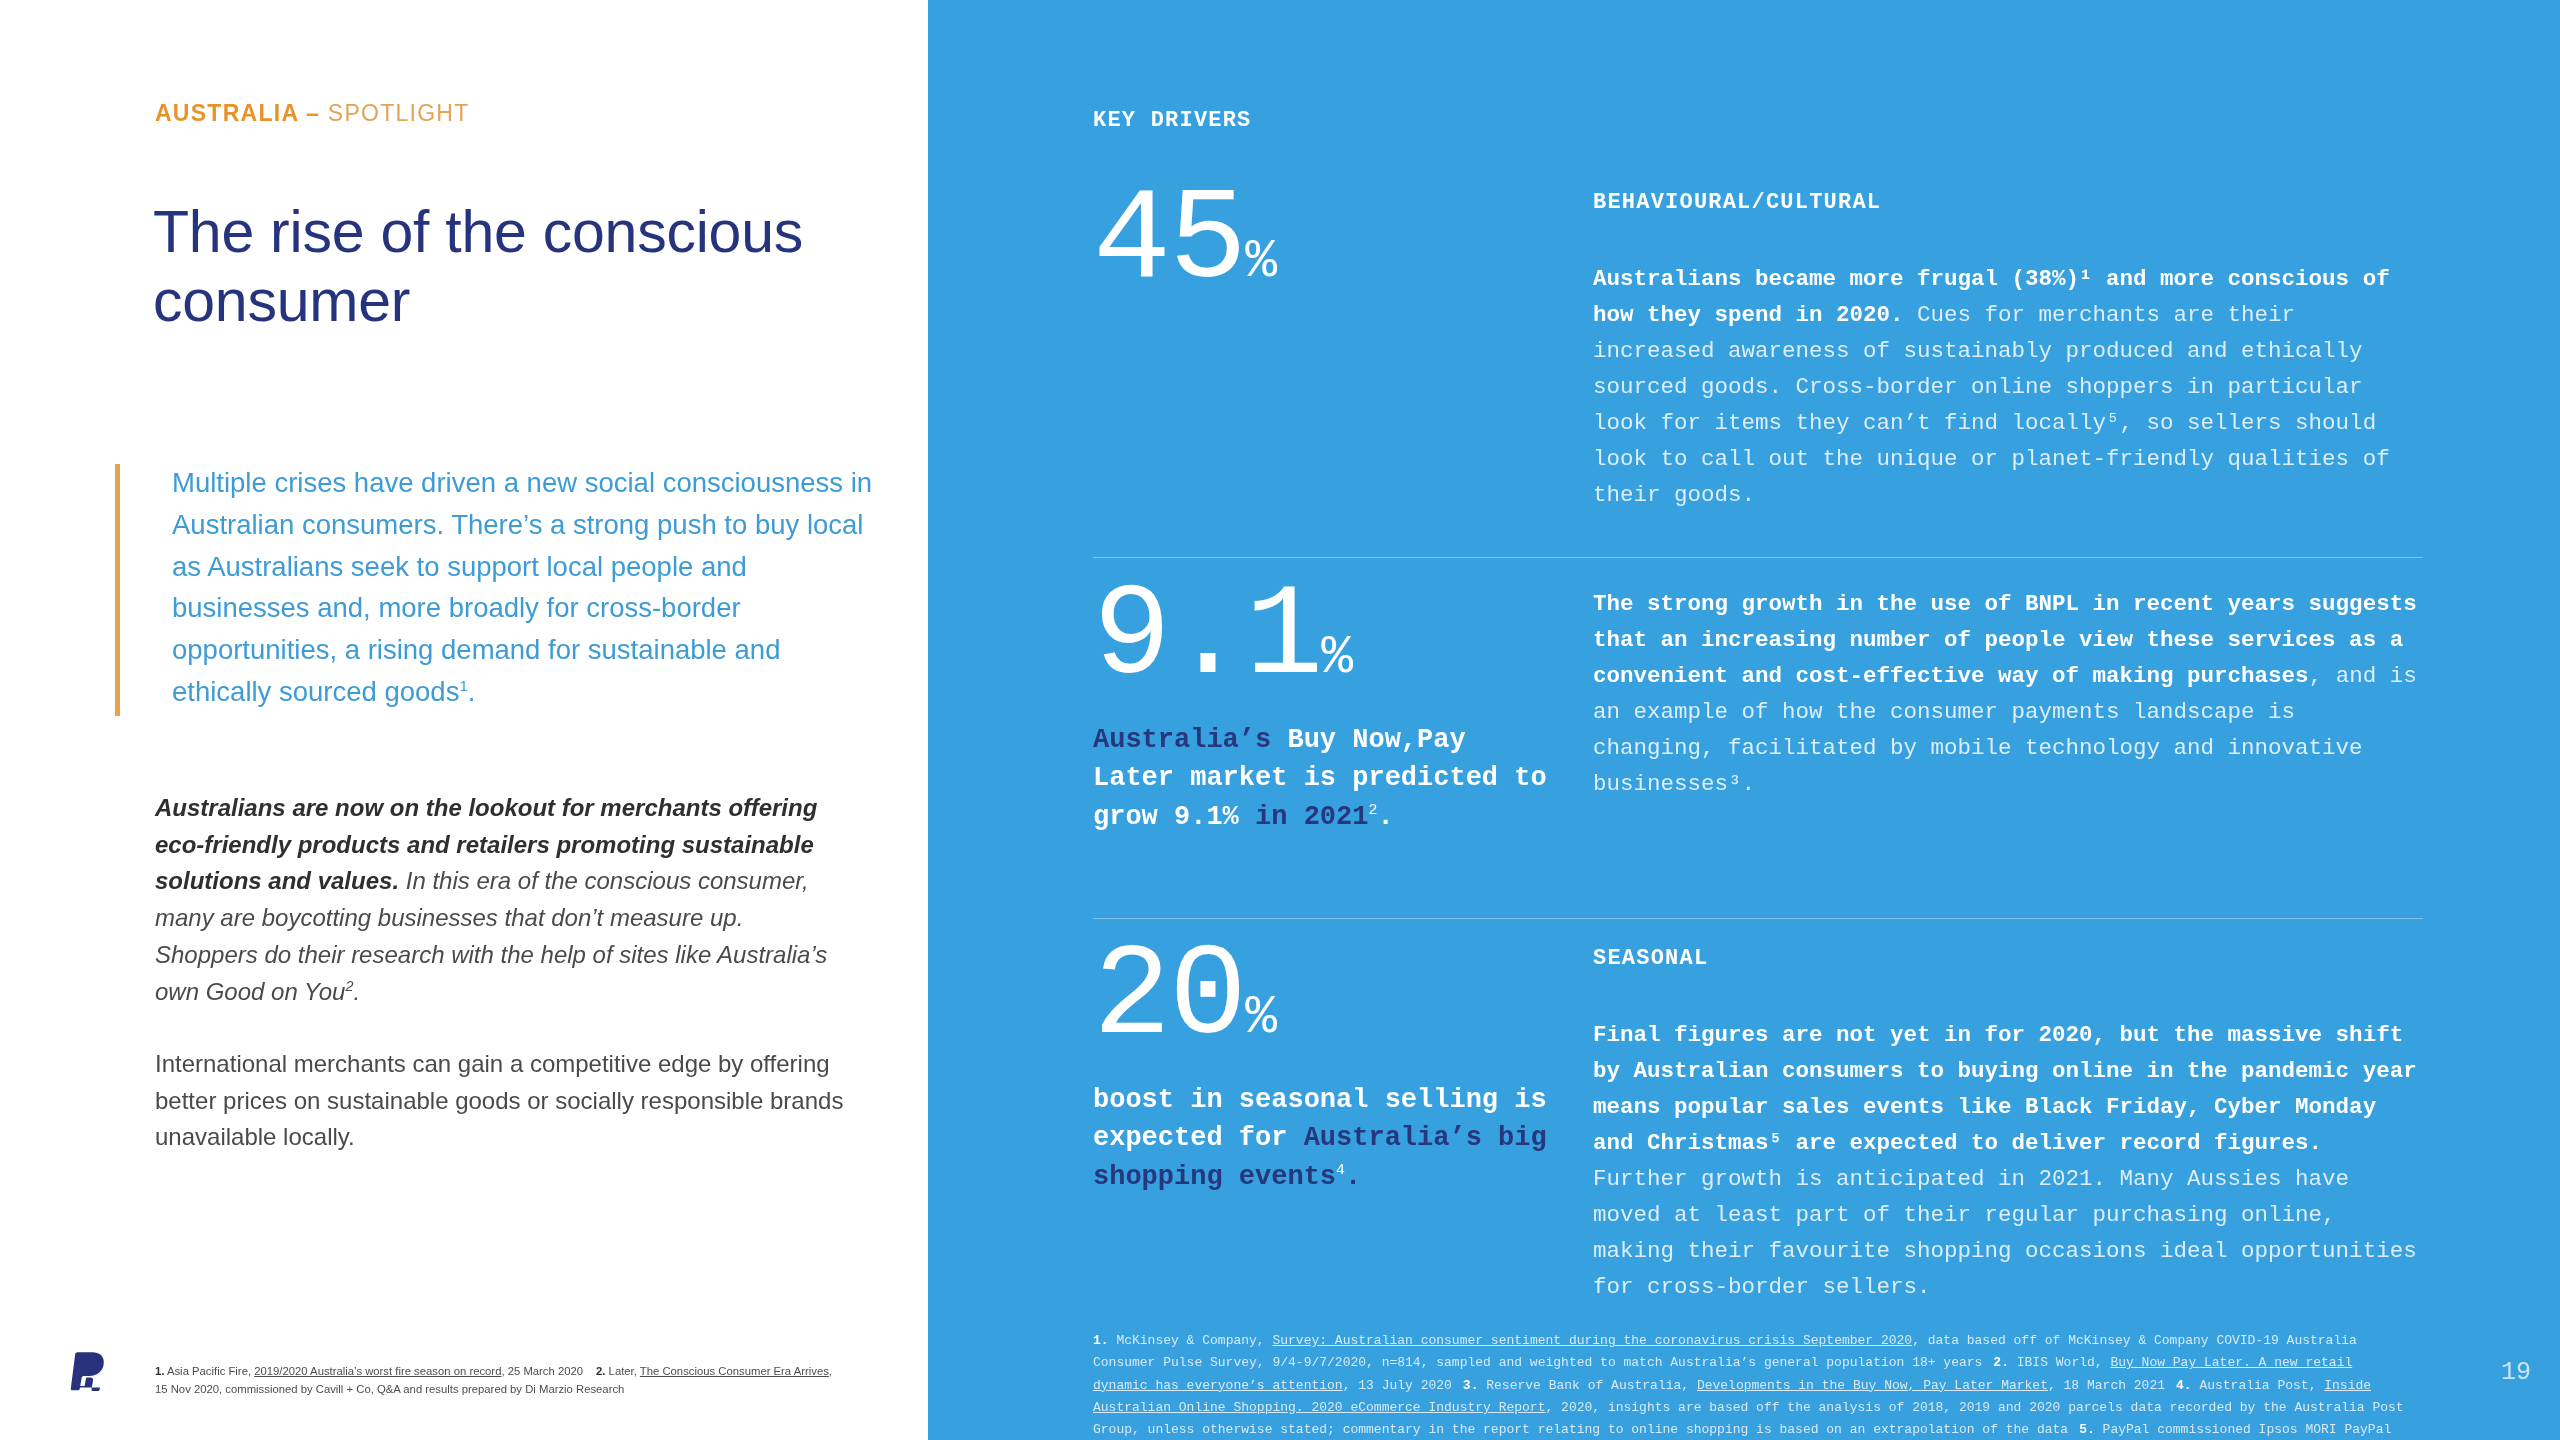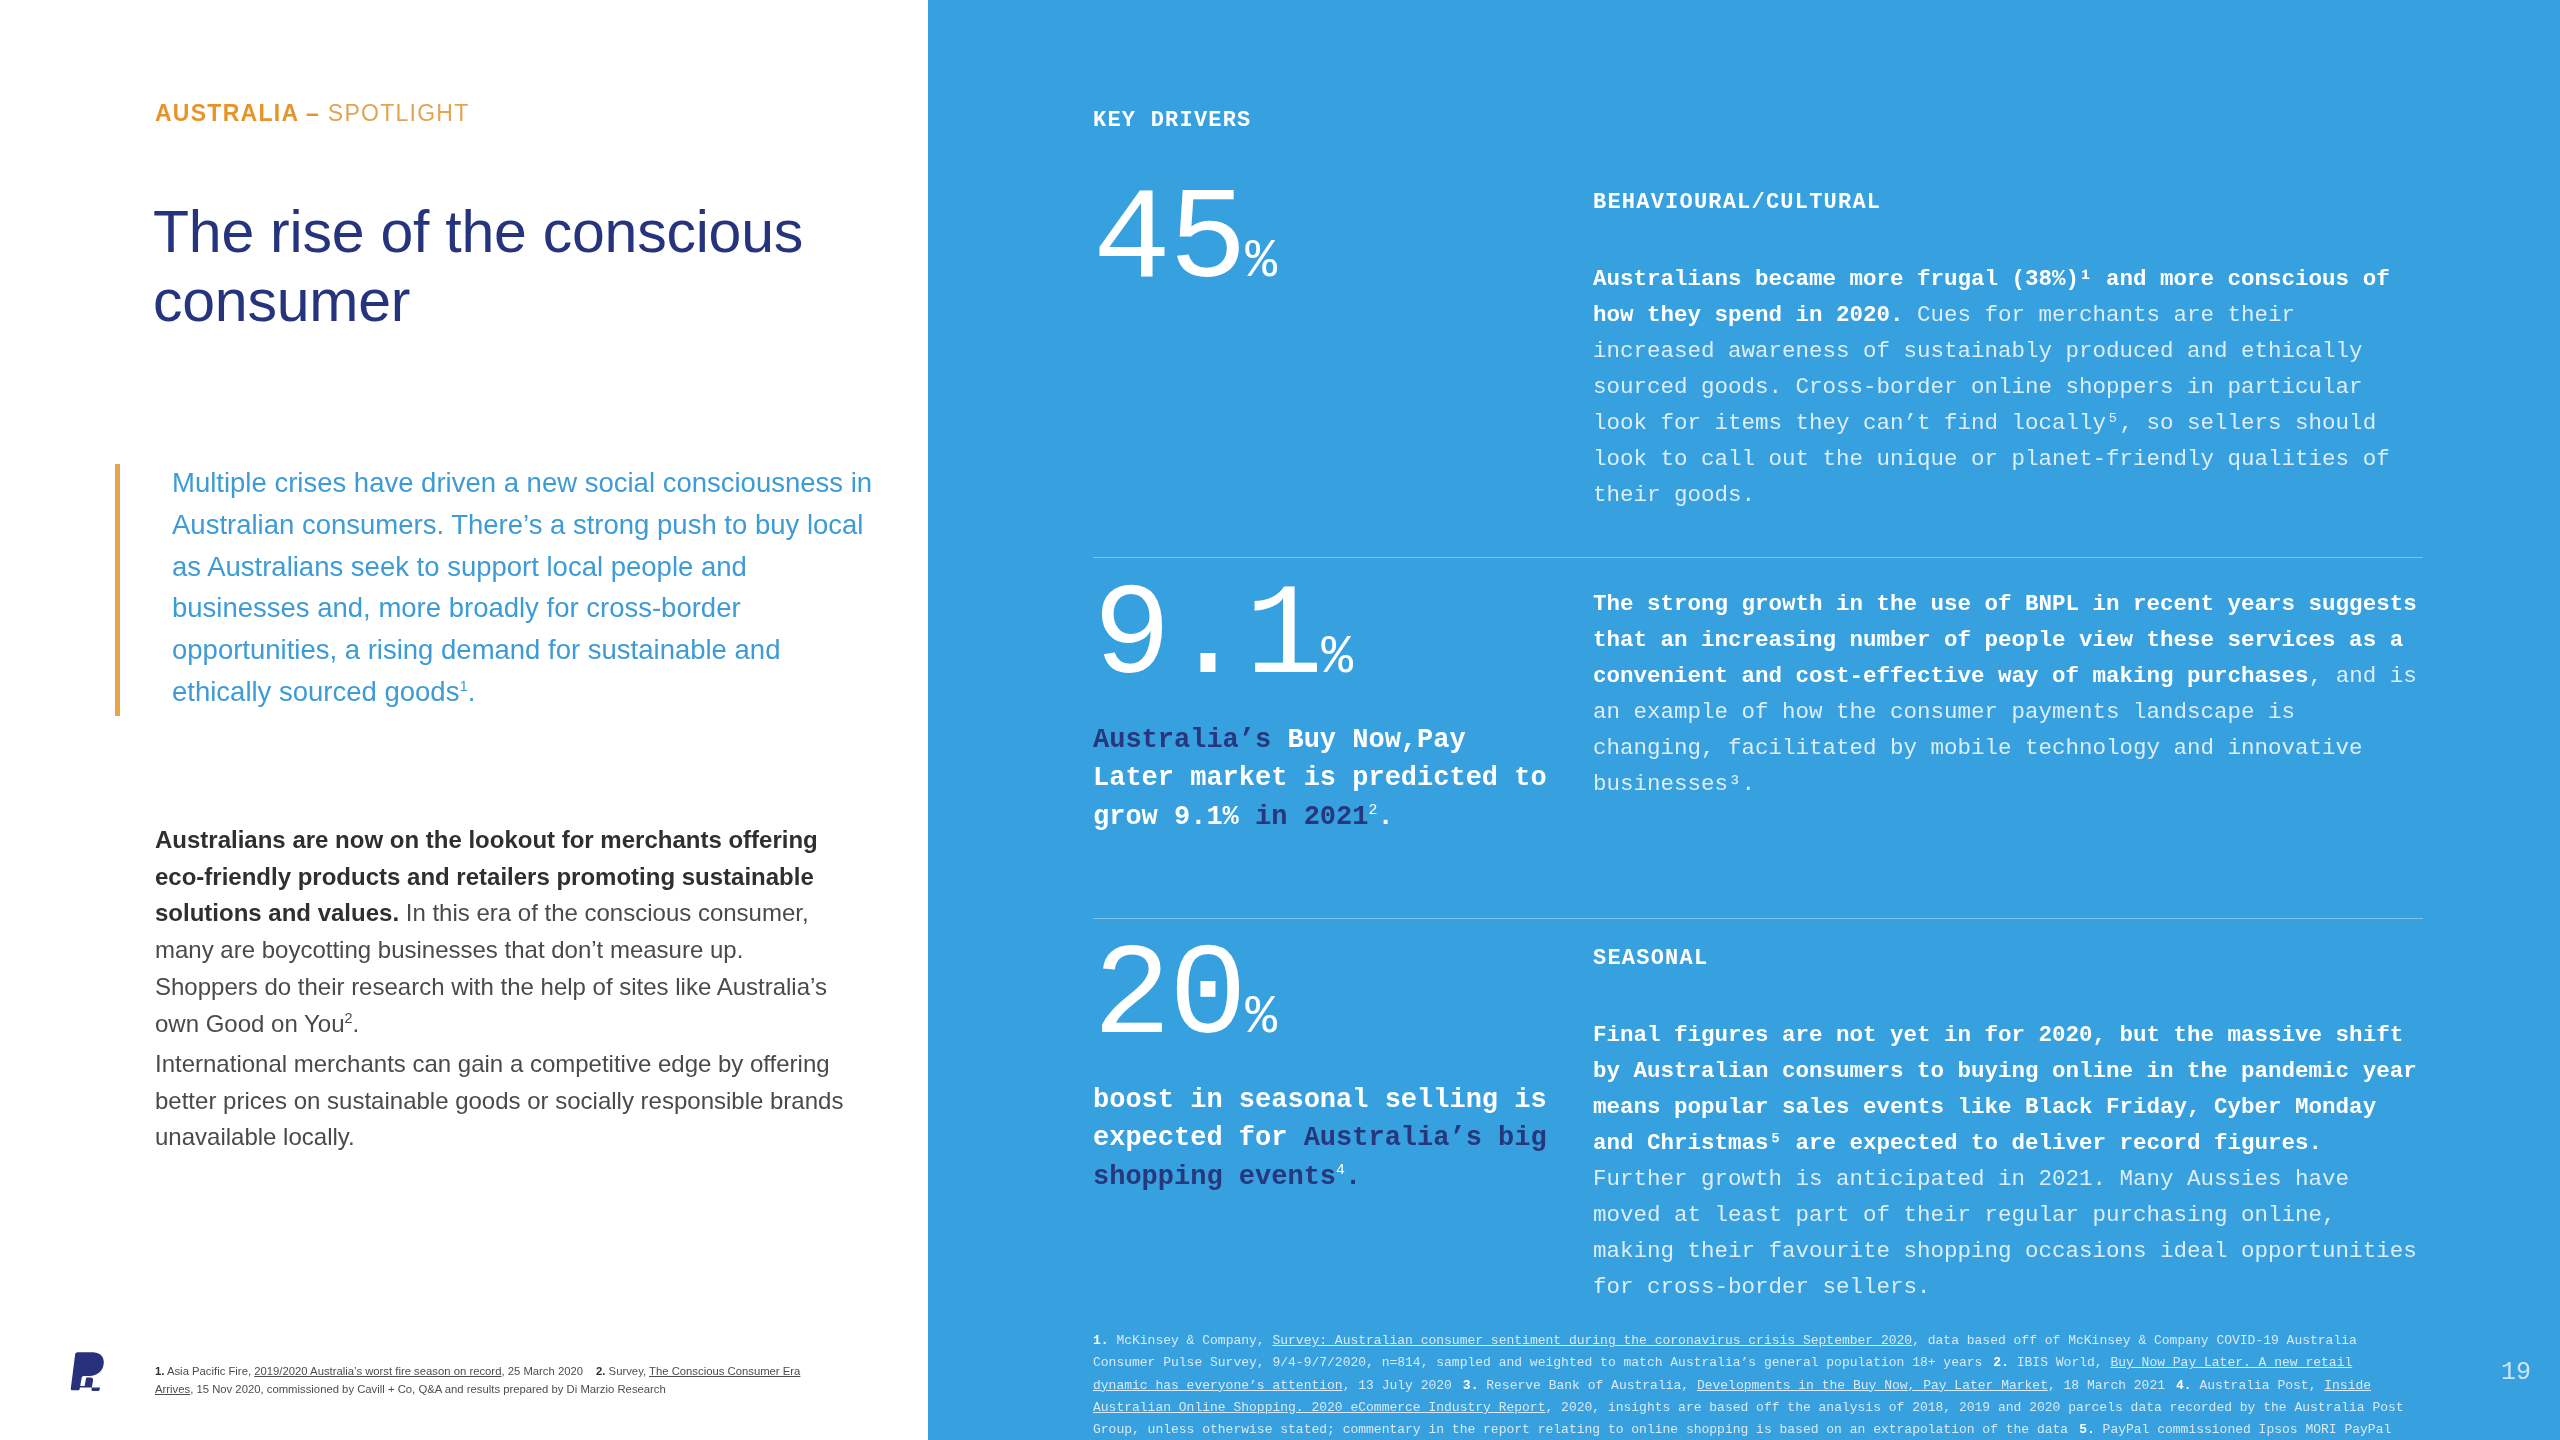--- a/index.html
+++ b/index.html
@@ -80,21 +80,21 @@
     position: absolute;
     left: 132px;
     width: 690px;
     font-size: 24px;
     line-height: 1.53;
     color: #4A4A4A;
     font-weight: 400;
   }
   .body-block strong { color: #2F2F2F; font-weight: 700; }
   .body-block sup { font-size: 0.6em; vertical-align: super; }
-  #para-1 { top: 822px; }
+  #para-1 { top: 790px; font-style: italic; }
   #para-2 { top: 1046px; }
 
   .footnotes-left {
     position: absolute;
     left: 132px;
     top: 1362px;
     width: 680px;
     font-size: 11.3px;
     line-height: 1.62;
     color: #4D4D4D;
@@ -246,21 +246,21 @@
       <div class="quote-text">Multiple crises have driven a new social consciousness in Australian consumers. There’s a strong push to buy local as Australians seek to support local people and businesses and, more broadly for cross-border opportunities, a rising demand for sustainable and ethically sourced goods<sup>1</sup>.</div>
     </div>
 
     <div class="body-block" id="para-1">
       <strong>Australians are now on the lookout for merchants offering eco-friendly products and retailers promoting sustainable solutions and values.</strong><span> In this era of the conscious consumer, many are boycotting businesses that don’t measure up. Shoppers do their research with the help of sites like Australia’s own Good on You</span><sup>2</sup>.
     </div>
 
     <div class="body-block" id="para-2">International merchants can gain a competitive edge by offering better prices on sustainable goods or socially responsible brands unavailable locally.</div>
 
     <div class="footnotes-left">
-      <span class="n">1.</span><span> Asia Pacific Fire, </span><span class="u">2019/2020 Australia’s worst fire season on record</span><span>, 25 March 2020</span><span class="gap"></span><span class="n">2.</span><span> Survey, </span><span class="u">The Conscious Consumer Era Arrives</span><span>, 15 Nov 2020, commissioned by Cavill + Co, Q&amp;A and results prepared by Di Marzio Research</span>
+      <span class="n">1.</span><span> Asia Pacific Fire, </span><span class="u">2019/2020 Australia’s worst fire season on record</span><span>, 25 March 2020</span><span class="gap"></span><span class="n">2.</span><span> Later, </span><span class="u">The Conscious Consumer Era Arrives</span><span>, 15 Nov 2020, commissioned by Cavill + Co, Q&amp;A and results prepared by Di Marzio Research</span>
     </div>
 
     <svg class="paypal-logo" viewBox="0 0 44 54">
       <path fill="#28317C" d="M12.6 4.2h14.9c6.7 0 11.3 3.6 11.3 10 0 8.4-6.2 13.7-14.6 13.7h-5.4c-1.1 0-1.9.7-2.1 1.8l-2.0 11.0c-.2 1.0-.9 1.6-1.9 1.6h-5.6c-1.0 0-1.6-.8-1.4-1.8L10.2 6.0C10.4 4.9 11.4 4.2 12.6 4.2z"></path>
       <path fill="#28317C" d="M14.2 38.0h5.4l1.6-8.6h3.9c1.2 0 2.1.2 2.6 1.0.6.9.4 2.3.0 4.2l-1.2 6.6c-.2 1.0.4 1.7 1.4 1.7h5.0c.9 0 1.6-.6 1.8-1.5l.3-1.8H14.6z"></path>
     </svg>
 
   </div>
 
   <div class="right-panel">

